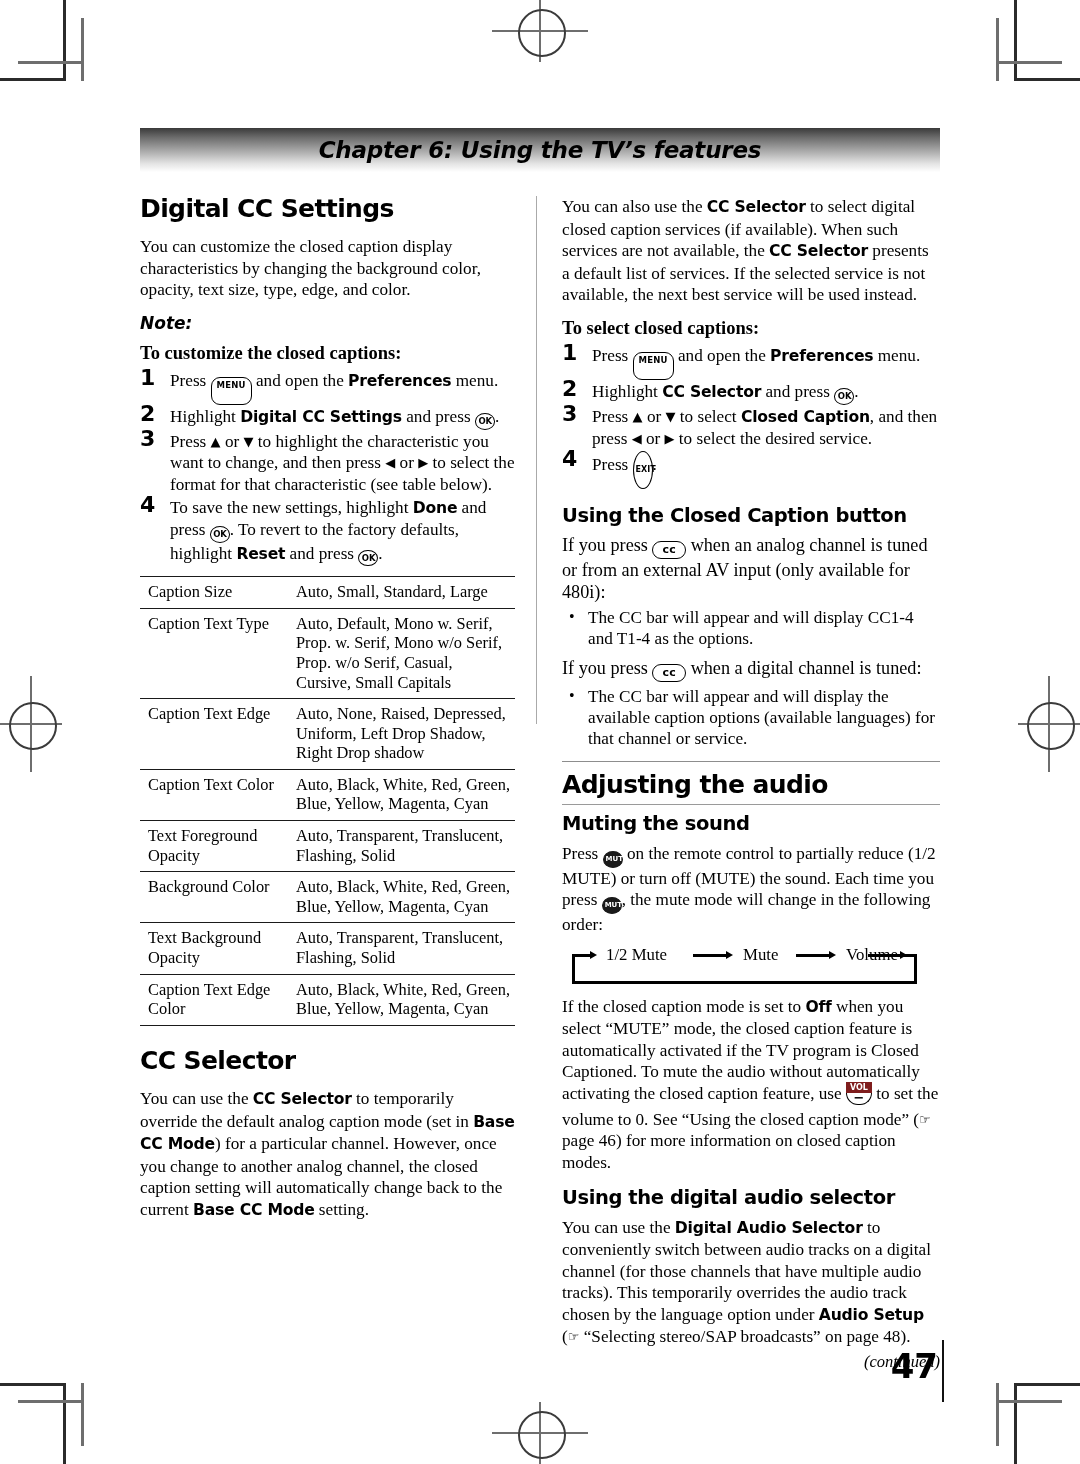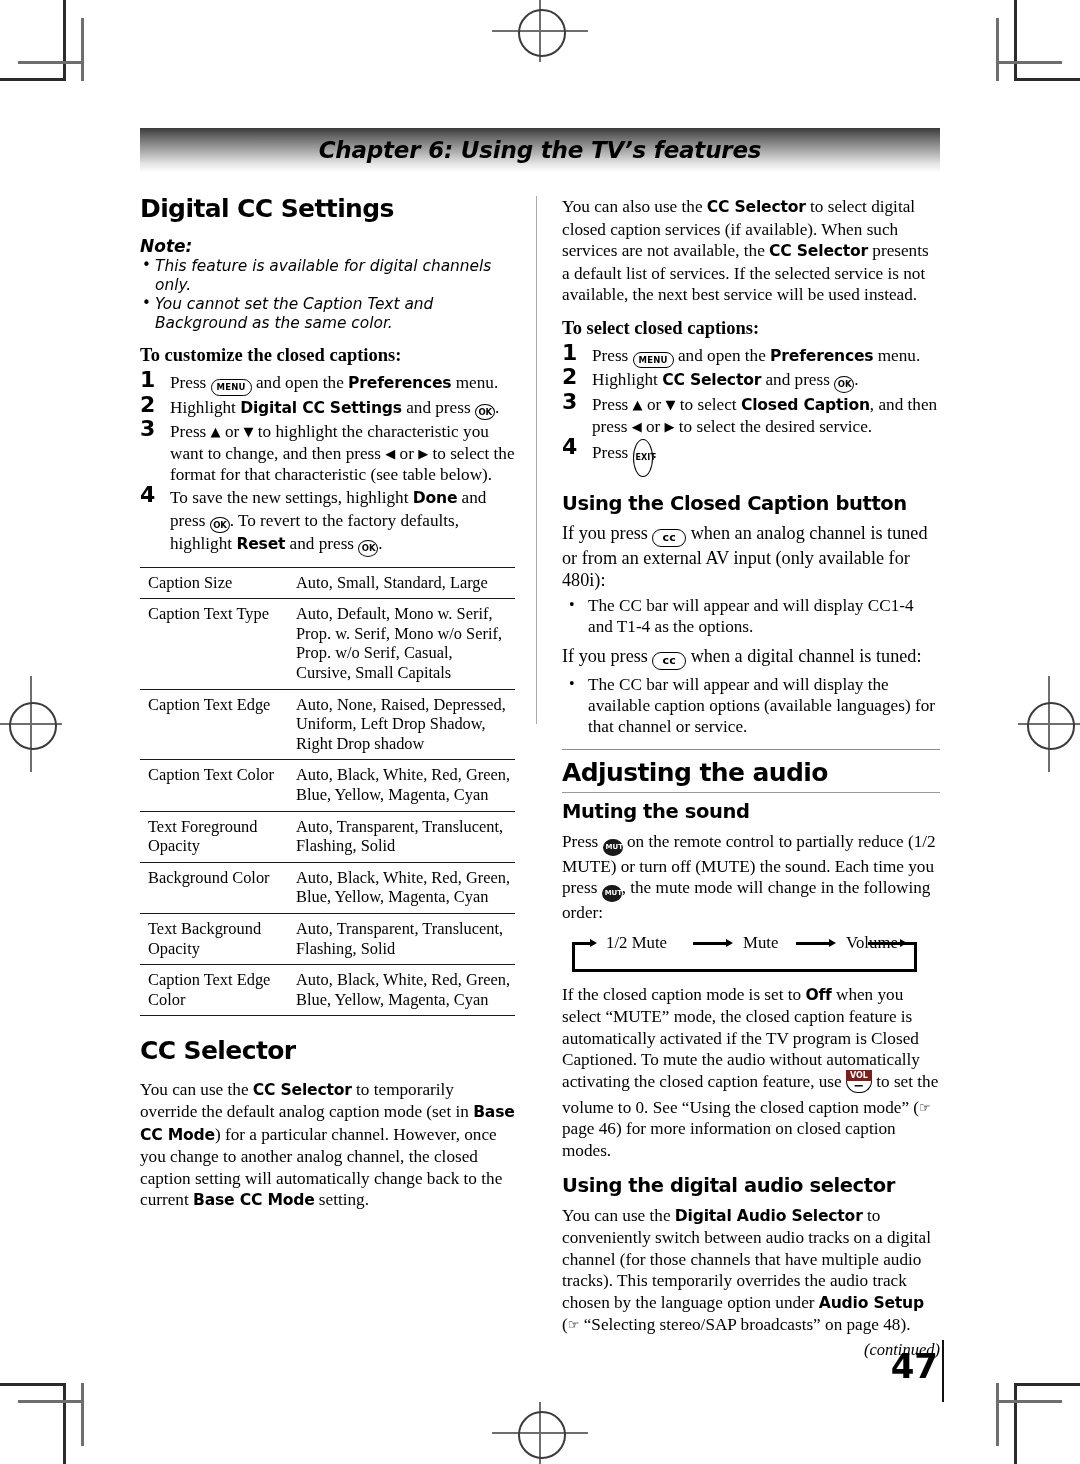--- a/index.html
+++ b/index.html
@@ -83,21 +83,21 @@
   ul.bul > li { position:relative; padding-left:26px; font-size:17.2px; line-height:21.2px; margin-bottom:1px; }
   ul.bul > li:before { content:"\2022"; position:absolute; left:7px; top:-1px; font-size:16px; }
 
   
   .key {
     display:inline-block; vertical-align:-2px;
     font-family:"DejaVu Sans", sans-serif; font-weight:bold;
     border:1.7px solid #000; color:#000; background:#fff;
     text-align:center; line-height:1; white-space:nowrap;
   }
-  .key.menu { font-size:8.5px; padding:3px 5px 3px 5px; border-radius:9px; letter-spacing:0.2px; }
+  .key.menu { font-size:8.5px; padding:3px 5px 15px 5px; border-radius:9px; letter-spacing:0.2px; }
   .key.ok   { font-size:8.5px; padding:3px 2.5px; border-radius:50%; width:13px; letter-spacing:0px; }
   .key.exit { font-size:8px;  padding:14px 2px; border-radius:50%; width:14px; }
   .key.cc   { font-size:11px; padding:2.5px 9px; border-radius:11px; letter-spacing:0.3px; }
   .key.mute { font-size:7px; padding:4px 2px; border-radius:50%; width:14px; background:#1a1a1a; color:#fff; border-color:#1a1a1a; }
   .key.vol  { display:inline-block; vertical-align:-7px; width:26px; border:none; background:none; position:relative; top:-4px; }
   .key.vol .vl { display:block; background:#7f1d1d; color:#fff; font-size:8px; font-weight:bold; line-height:11px; text-align:center; }
   .key.vol .vm { display:block; border:1.7px solid #000; border-top:none; border-radius:0 0 12px 12px;
                  height:11px; font-size:13px; line-height:9px; text-align:center; font-weight:bold; }
   .hand { font-family:"DejaVu Sans", sans-serif; font-size:13px; vertical-align:1px; letter-spacing:0; }
   .arw { font-family:"DejaVu Sans", sans-serif; font-size:13px; vertical-align:1px; }
@@ -183,26 +183,23 @@
   <div class="banner">
     <div class="banner-title">Chapter 6: Using the TV’s features</div>
   </div>
 
   <div class="col-divider"></div>
 
   <div class="col col-left">
 
     <h1 class="sec">Digital CC Settings</h1>
 
+    <p class="body">You can customize the closed caption display characteristics by changing the background color, opacity, text size, type, edge, and color.</p>
 
     <div class="note-head">Note:</div>
-    <ul class="note-list">
-      <li>This feature is available for digital channels only.</li>
-      <li>You cannot set the Caption Text and Background as the same color.</li>
-    </ul>
 
     <h3 class="howto">To customize the closed captions:</h3>
 
     <ol class="steps">
       <li>
         <span class="num">1</span>
         <span>Press <span class="key menu">MENU</span> and open the <span class="b">Preferences</span> menu.</span>
       </li>
       <li>
         <span class="num">2</span>

